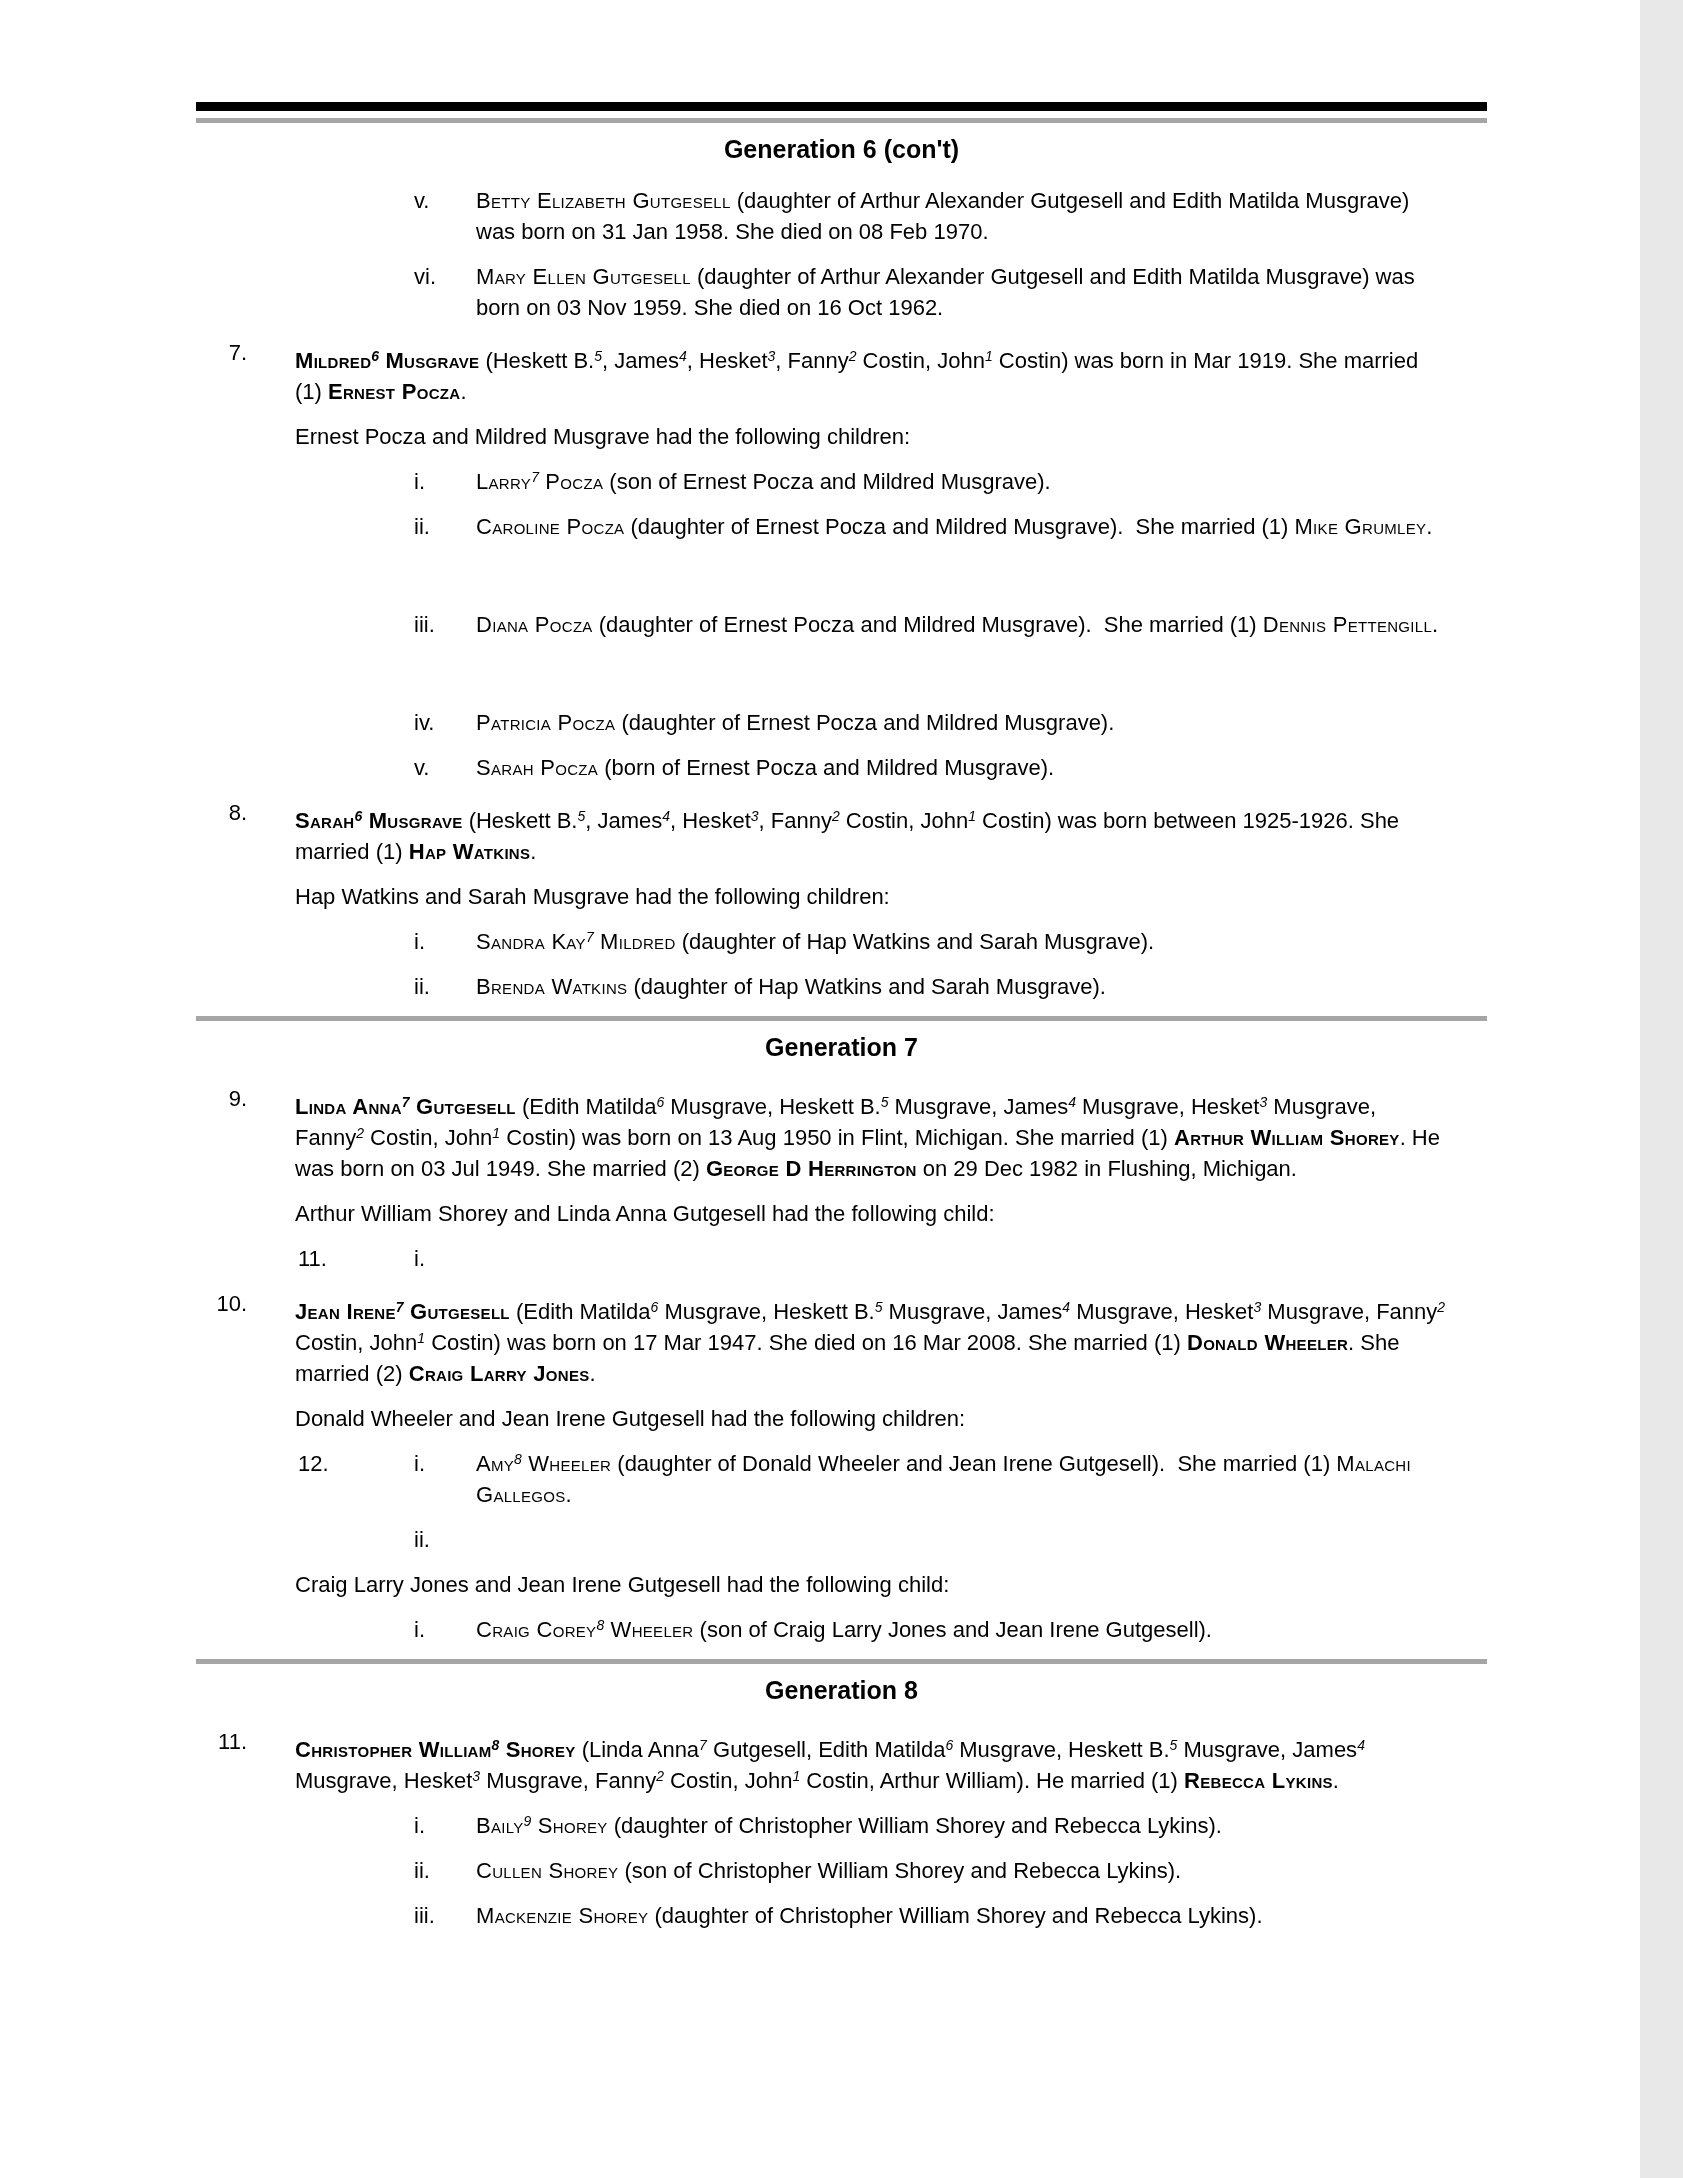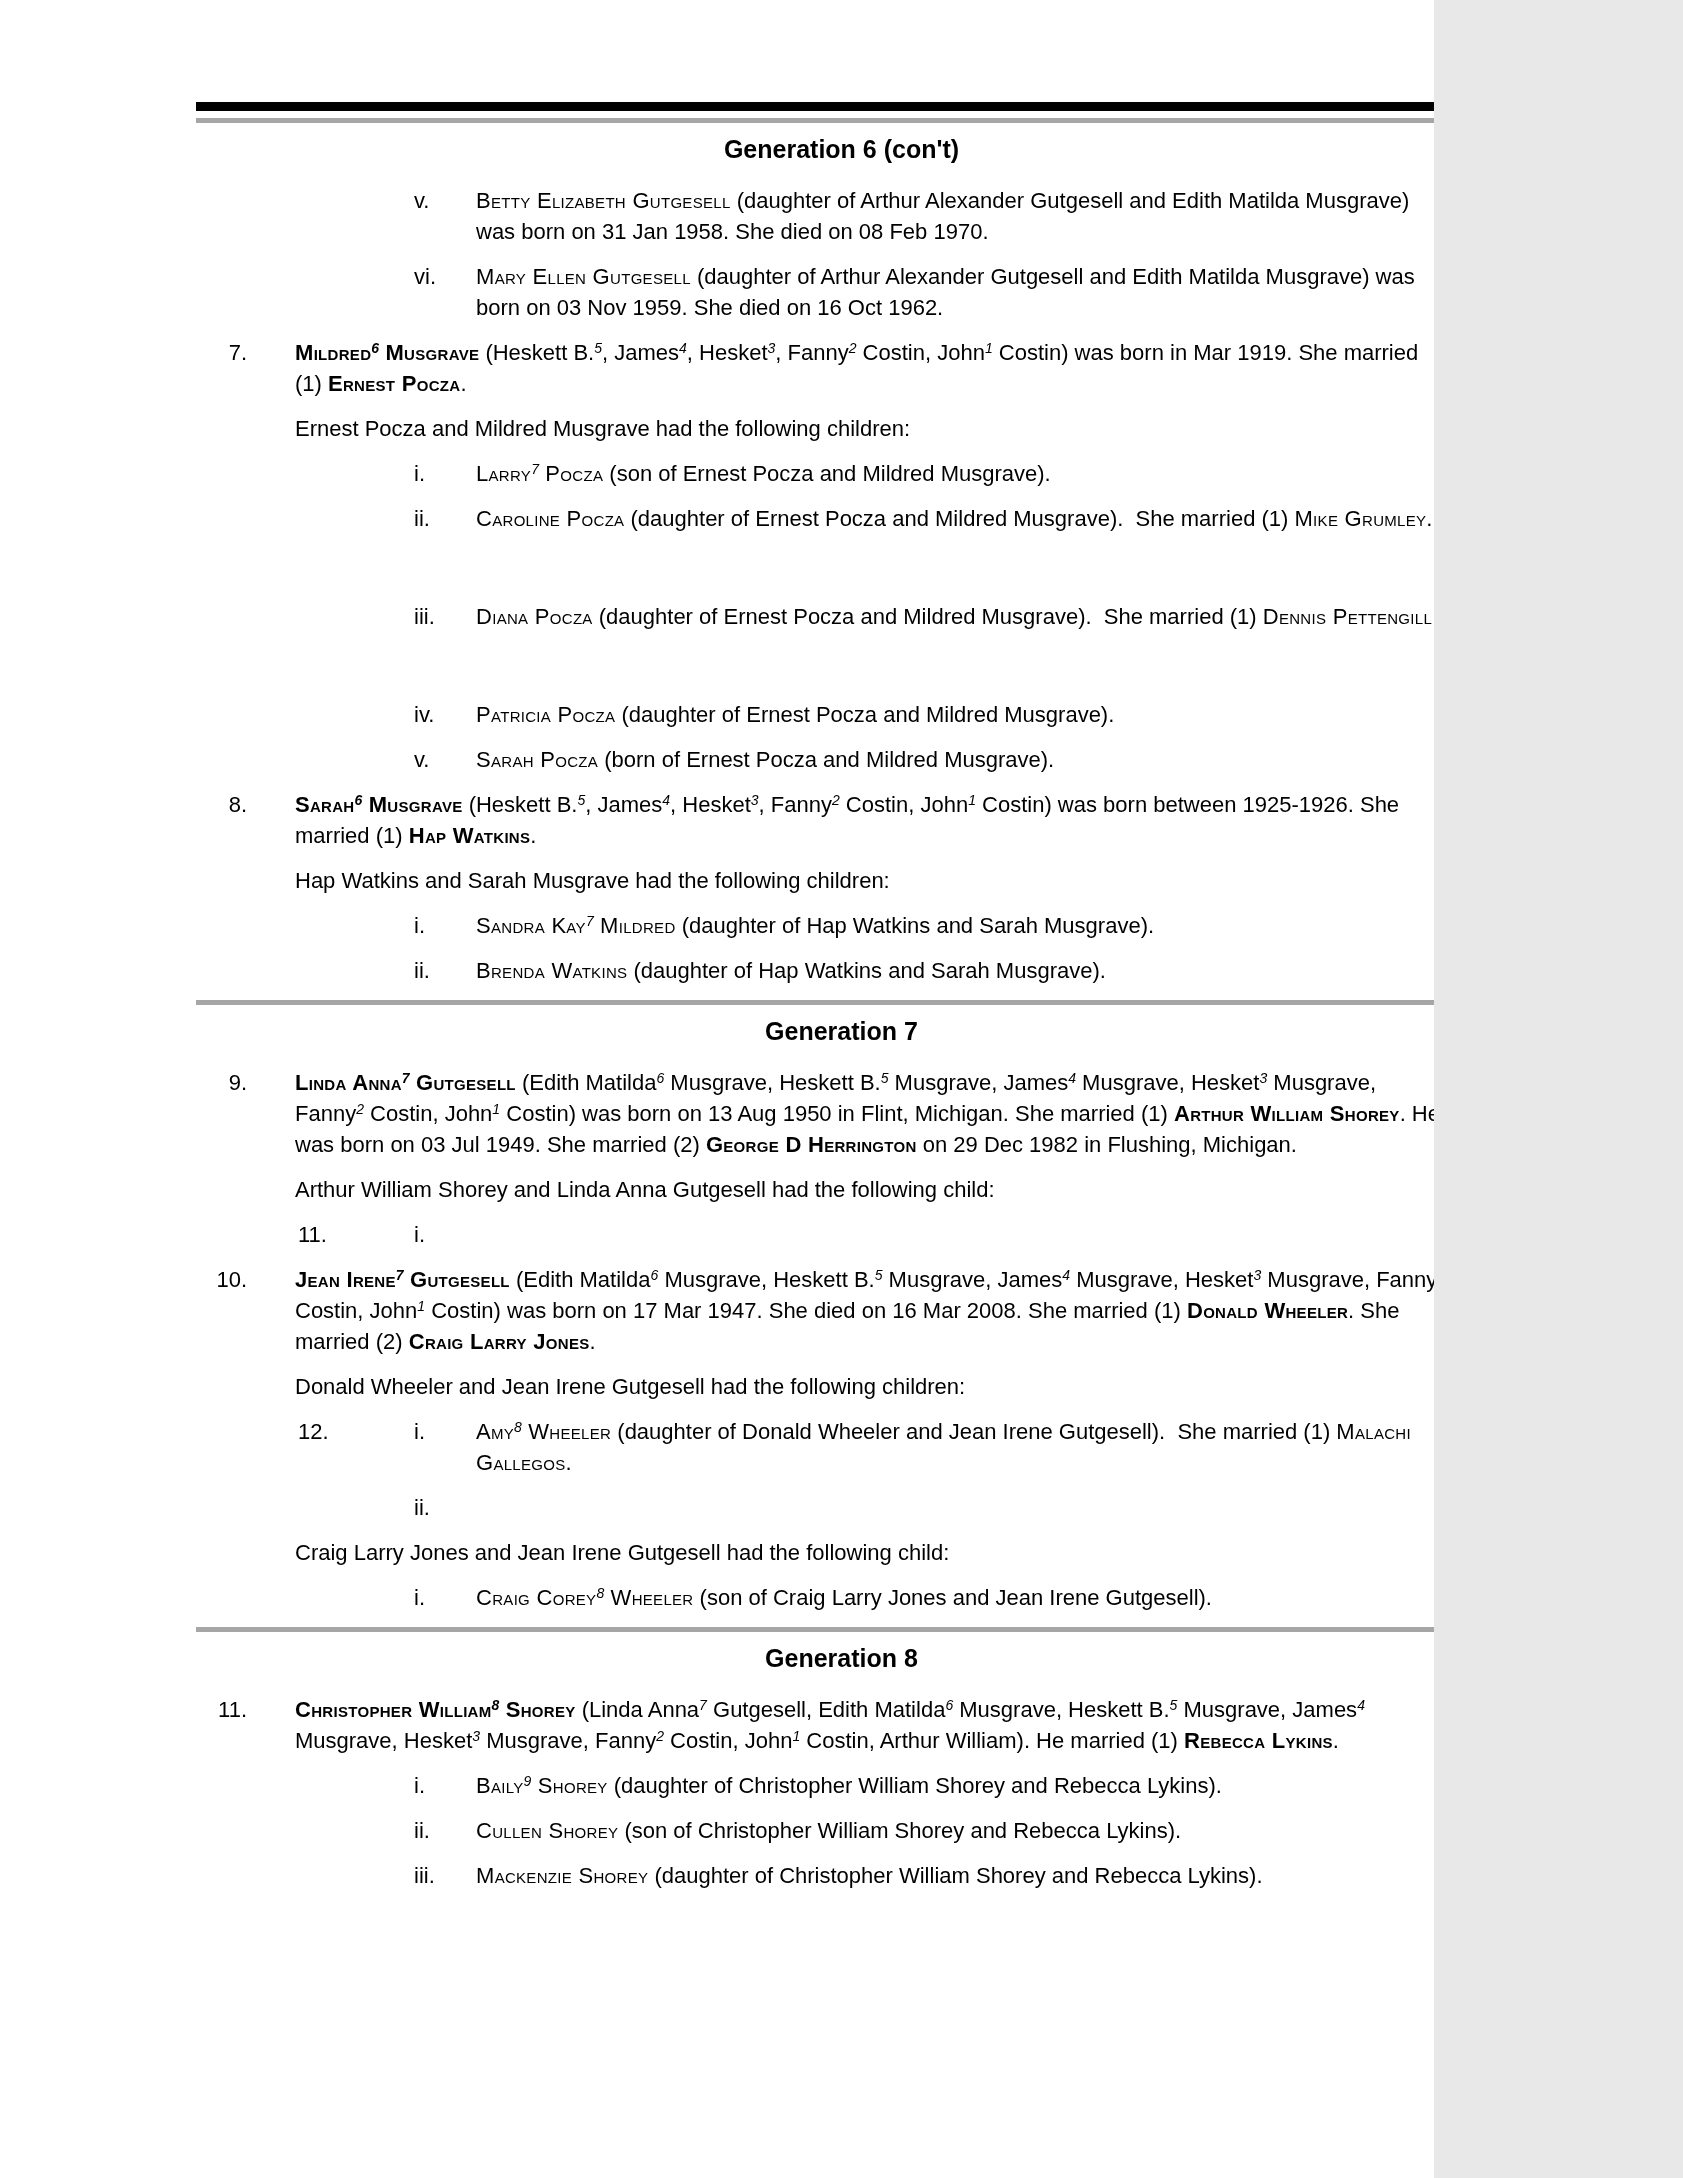--- a/index.html
+++ b/index.html
@@ -1,38 +1,38 @@
 <!DOCTYPE html>
 <html><head>
 <meta charset="utf-8">
 <style>
   html,body{margin:0;padding:0;background:#e8e8e8;}
   .page{
     position:relative;
-    width:1434px;height:2178px;
+    width:1640px;height:2178px;
     background:#ffffff;
     font-family:"Liberation Sans","DejaVu Sans",sans-serif;
     font-size:22px;color:#000;
     overflow:hidden;
   }
   .content{position:absolute;left:196px;top:102px;width:1291px;}
   .topbar{height:9px;margin-bottom:7px;}
   .rule{height:5px;margin-top:13px;}
   .section:first-of-type .rule{margin-top:0;}
   .heading{
     font-size:25px;font-weight:bold;line-height:29px;
     text-align:center;margin:12px 0 21px 0;
   }
   .row{display:flex;margin-bottom:14px;line-height:31px;}
   .row.gap-after{margin-bottom:67px;}
   .person .num{
     flex:0 0 99px;box-sizing:border-box;
     text-align:right;padding-right:48px;
   }
-  .person .body{flex:0 0 1152px;max-width:1152px;white-space:pre-wrap;}
+  .person .body{flex:0 0 1152px;max-width:1152px;white-space:pre-wrap;margin-top:8px;}
   .para{
     margin:0 0 14px 99px;width:1152px;
     line-height:31px;white-space:pre-wrap;
   }
   .child .ref{flex:0 0 116px;margin-left:102px;}
   .child .rom{flex:0 0 62px;}
   .child .body{flex:0 0 975px;max-width:975px;white-space:pre-wrap;}
   .seg-n{}
   .seg-sc{font-variant:small-caps;letter-spacing:0.3px;}
   .seg-scb{font-variant:small-caps;font-weight:bold;letter-spacing:0.3px;}

